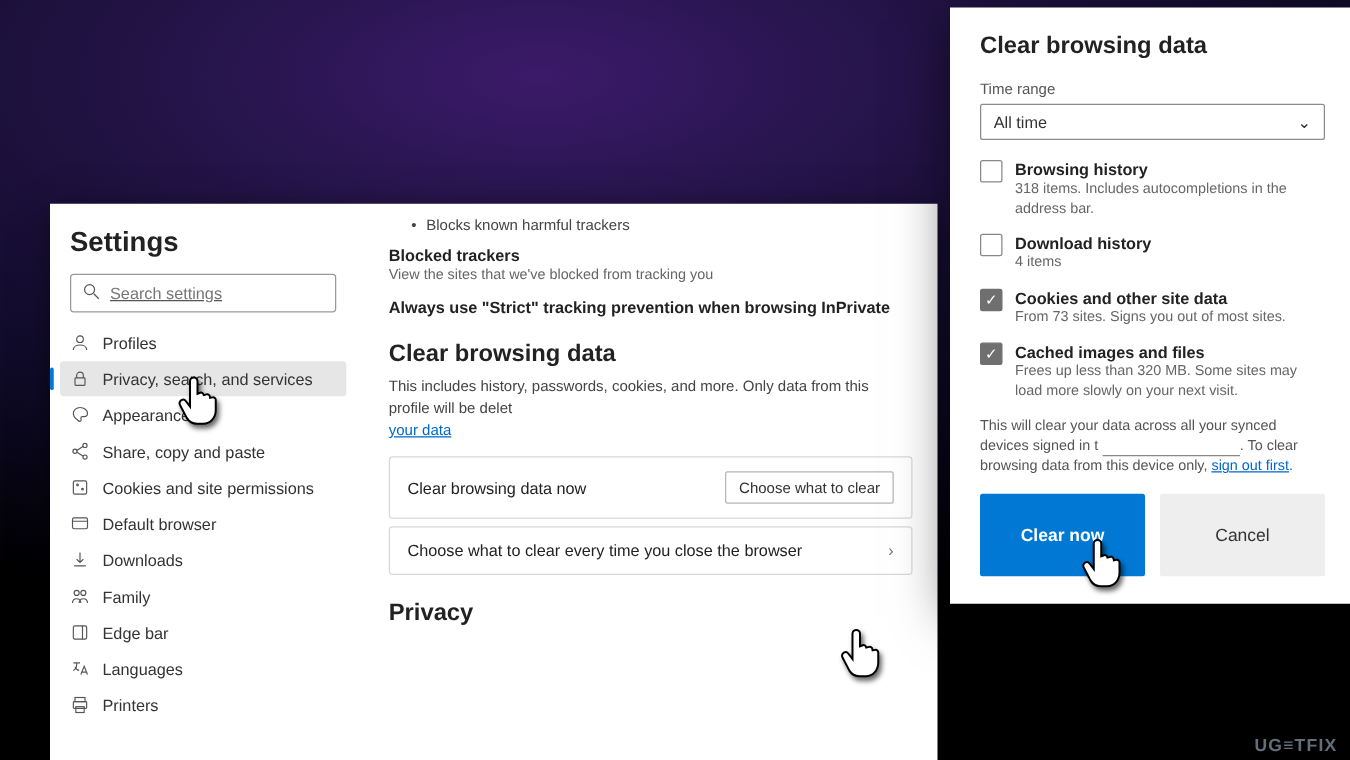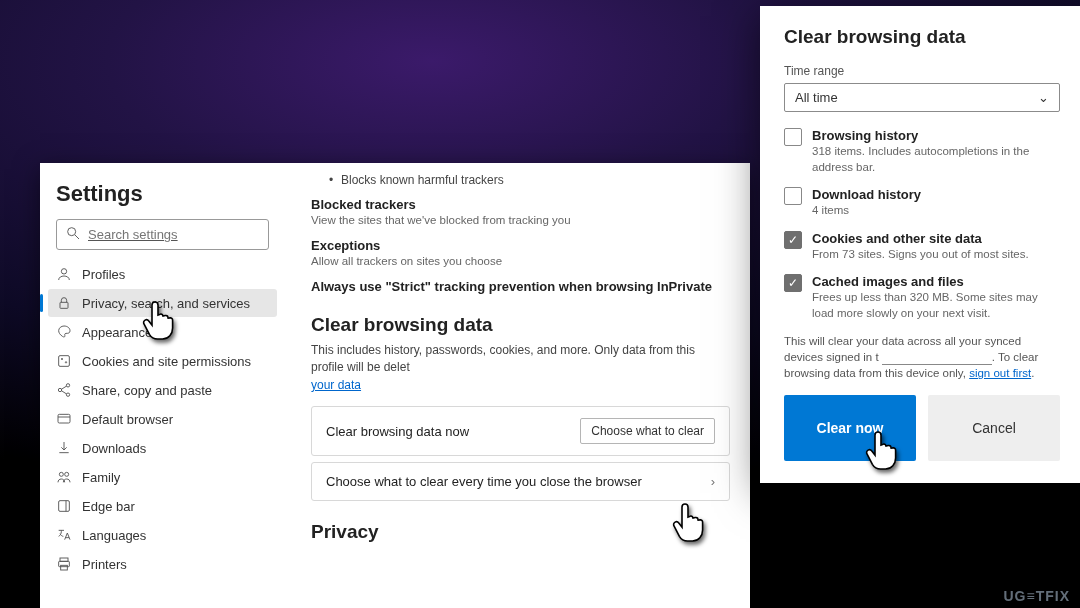--- a/index.html
+++ b/index.html
@@ -198,42 +198,42 @@
           <span class="ico">
             <svg class="ico-s" viewBox="0 0 24 24">
               <path d="M12 3c5 0 9 3 9 7 0 3-2 4-4 4h-2c-1 0-2 1-2 2 0 1 1 2 0 3-1 1-3 0-4-1-3-2-5-5-5-8 0-4 4-7 8-7z"></path>
             </svg>
           </span>
           <span>Appearance</span>
         </div>
         <div class="nav-item">
           <span class="ico">
             <svg class="ico-s" viewBox="0 0 24 24">
-              <rect x="4" y="4" width="16" height="16" rx="2"></rect>
-              <circle cx="9" cy="9" r="1"></circle>
-              <circle cx="15" cy="14" r="1"></circle>
-            </svg>
-          </span>
-          <span>Cookies and site permissions</span>
-        </div>
-        <div class="nav-item">
-          <span class="ico">
-            <svg class="ico-s" viewBox="0 0 24 24">
               <circle cx="18" cy="5" r="2.5"></circle>
               <circle cx="6" cy="12" r="2.5"></circle>
               <circle cx="18" cy="19" r="2.5"></circle>
               <line x1="8" y1="11" x2="16" y2="6"></line>
               <line x1="8" y1="13" x2="16" y2="18"></line>
             </svg>
           </span>
           <span>Share, copy and paste</span>
         </div>
         <div class="nav-item">
           <span class="ico">
             <svg class="ico-s" viewBox="0 0 24 24">
+              <rect x="4" y="4" width="16" height="16" rx="2"></rect>
+              <circle cx="9" cy="9" r="1"></circle>
+              <circle cx="15" cy="14" r="1"></circle>
+            </svg>
+          </span>
+          <span>Cookies and site permissions</span>
+        </div>
+        <div class="nav-item">
+          <span class="ico">
+            <svg class="ico-s" viewBox="0 0 24 24">
               <rect x="3" y="5" width="18" height="13" rx="2"></rect>
               <line x1="3" y1="9" x2="21" y2="9"></line>
             </svg>
           </span>
           <span>Default browser</span>
         </div>
         <div class="nav-item">
           <span class="ico">
             <svg class="ico-s" viewBox="0 0 24 24">
               <path d="M12 3v12m0 0l-4-4m4 4l4-4M5 19h14"></path>
@@ -280,24 +280,20 @@
         </div>
       </div>
   </div>
 
   <div class="content">
     <div class="bullet-row">Blocks known harmful trackers</div>
 
     <div class="sect">
       <h4>Blocked trackers</h4>
       <div class="desc">View the sites that we've blocked from tracking you</div>
-    </div>
-    <div class="sect">
-      <h4>Exceptions</h4>
-      <div class="desc">Allow all trackers on sites you choose</div>
     </div>
     <div class="plain-link">Always use "Strict" tracking prevention when browsing InPrivate</div>
 
     <div class="big-heading">Clear browsing data</div>
     <div class="big-desc">
       <span>This includes history, passwords, cookies, and more. Only data from this profile will be delet</span>
       <br><a class="inline-link">your data</a>
     </div>
 
     <div class="row-card">

